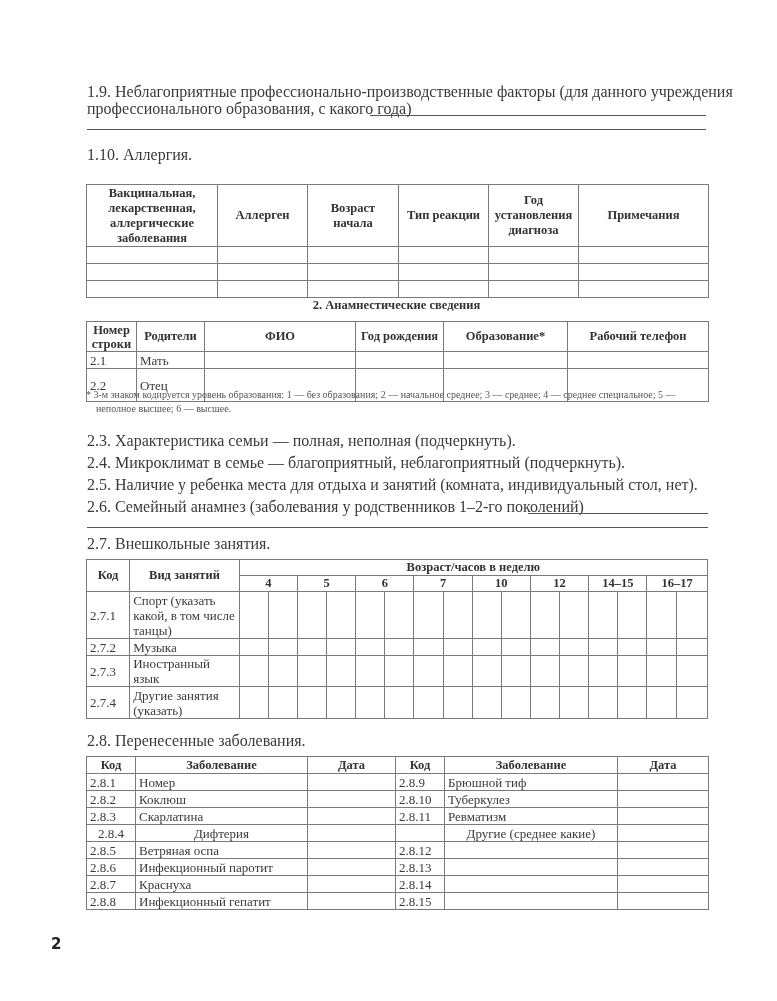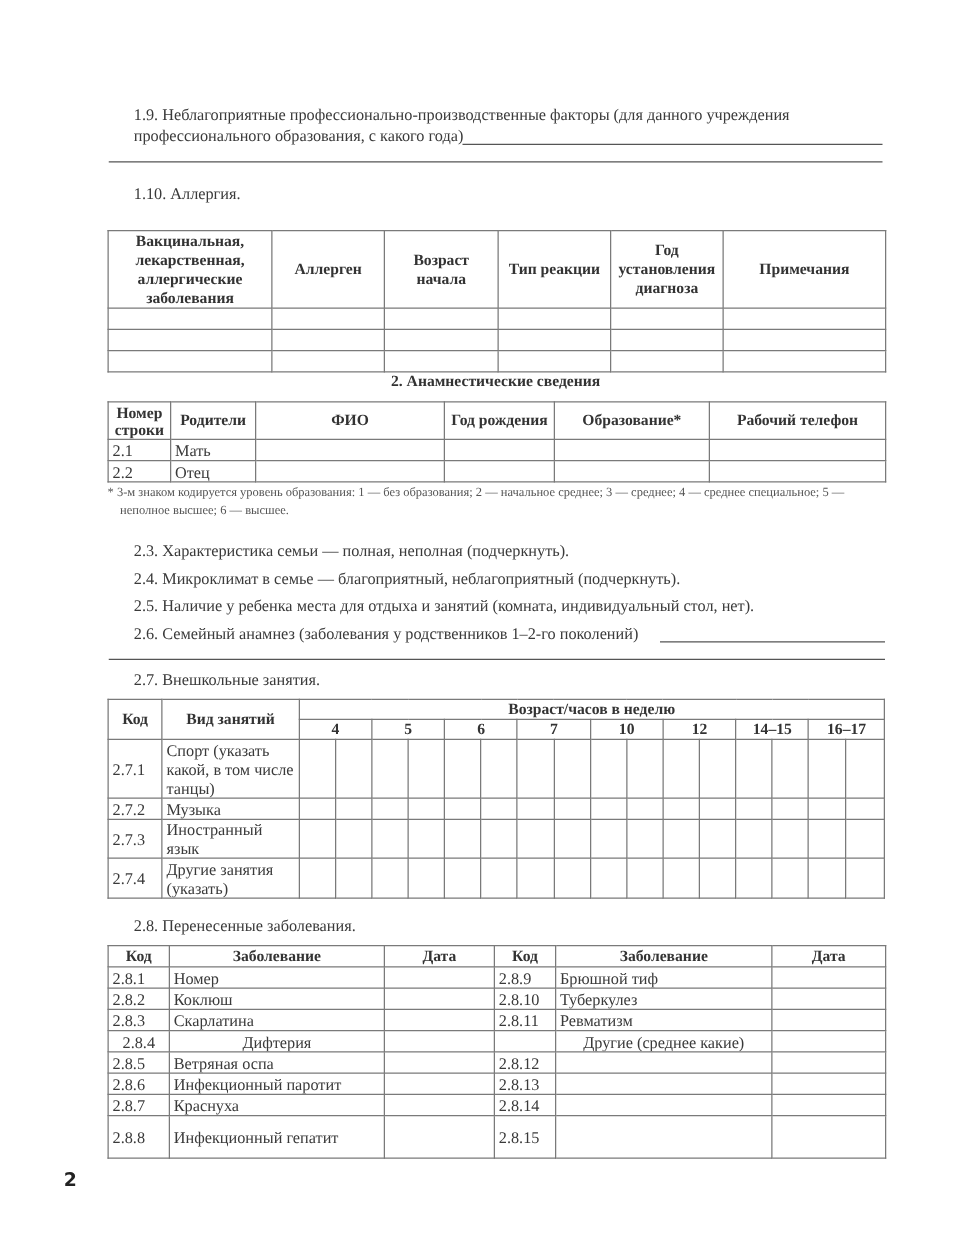--- a/index.html
+++ b/index.html
@@ -1,18 +1,18 @@
 <!DOCTYPE html>
 <html><head>
 <meta charset="utf-8">
 <style>
   html, body { margin:0; padding:0; background:#ffffff; }
   body { width:777px; height:1001px; position:relative; overflow:hidden;
          font-family:"Liberation Serif", "DejaVu Serif", serif; color:#333333; }
-  .para { position:absolute; left:87px; font-size:13px; line-height:17px; white-space:nowrap; color:#3a3a3a;margin-left:20px; }
+  .para { position:absolute; left:87px; font-size:16px; line-height:17px; white-space:nowrap; color:#3a3a3a; }
   .uline { position:absolute; border-bottom:1px solid #555; height:0; }
   table.grid { position:absolute; border-collapse:collapse; table-layout:fixed; font-size:13px; color:#3a3a3a; }
   table.grid td, table.grid th { border:1px solid #7a7a7a; padding:0 3px; vertical-align:middle; overflow:hidden; }
   table.grid th { font-weight:bold; text-align:center; font-size:12.5px; line-height:15px; color:#333; }
   table.grid td { line-height:15px; white-space:nowrap; }
   .sect-title { position:absolute; left:86px; width:621px; text-align:center; font-weight:bold; font-size:12.5px; color:#333; }
   .footnote { position:absolute; left:86px; width:630px; font-size:10px; line-height:14px; color:#555; }
   .page-num { position:absolute; left:51px; top:935px; font-family:"DejaVu Sans", sans-serif; font-weight:bold; font-size:15px; color:#222; }
   .wrap { white-space:normal !important; }
 </style>
@@ -90,21 +90,21 @@
     <th>Рабочий телефон</th>
   </tr>
   <tr style="height:17px;">
     <td>2.1</td>
     <td>Мать</td>
     <td></td>
     <td></td>
     <td></td>
     <td></td>
   </tr>
-  <tr style="height:17px;">
+  <tr style="height:33px;">
     <td>2.2</td>
     <td>Отец</td>
     <td></td>
     <td></td>
     <td></td>
     <td></td>
   </tr>
 </tbody>
   </table>
 <div class="footnote" style="top:388px; padding-left:10px; text-indent:-10px; width:612px;">*  3-м знаком кодируется уровень образования: 1 — без образования; 2 — начальное среднее; 3 — среднее; 4 — среднее специальное; 5 — неполное высшее; 6 — высшее.</div>
@@ -307,21 +307,21 @@
         <td></td>
       </tr>
       <tr style="height: 17px;">
         <td>2.8.7</td>
         <td>Краснуха</td>
         <td></td>
         <td>2.8.14</td>
         <td></td>
         <td></td>
       </tr>
-      <tr style="height: 34px;">
+      <tr style="height: 17px;">
         <td>2.8.8</td>
         <td>Инфекционный гепатит</td>
         <td></td>
         <td>2.8.15</td>
         <td></td>
         <td></td>
       </tr>
     </tbody>
 </table>
 

